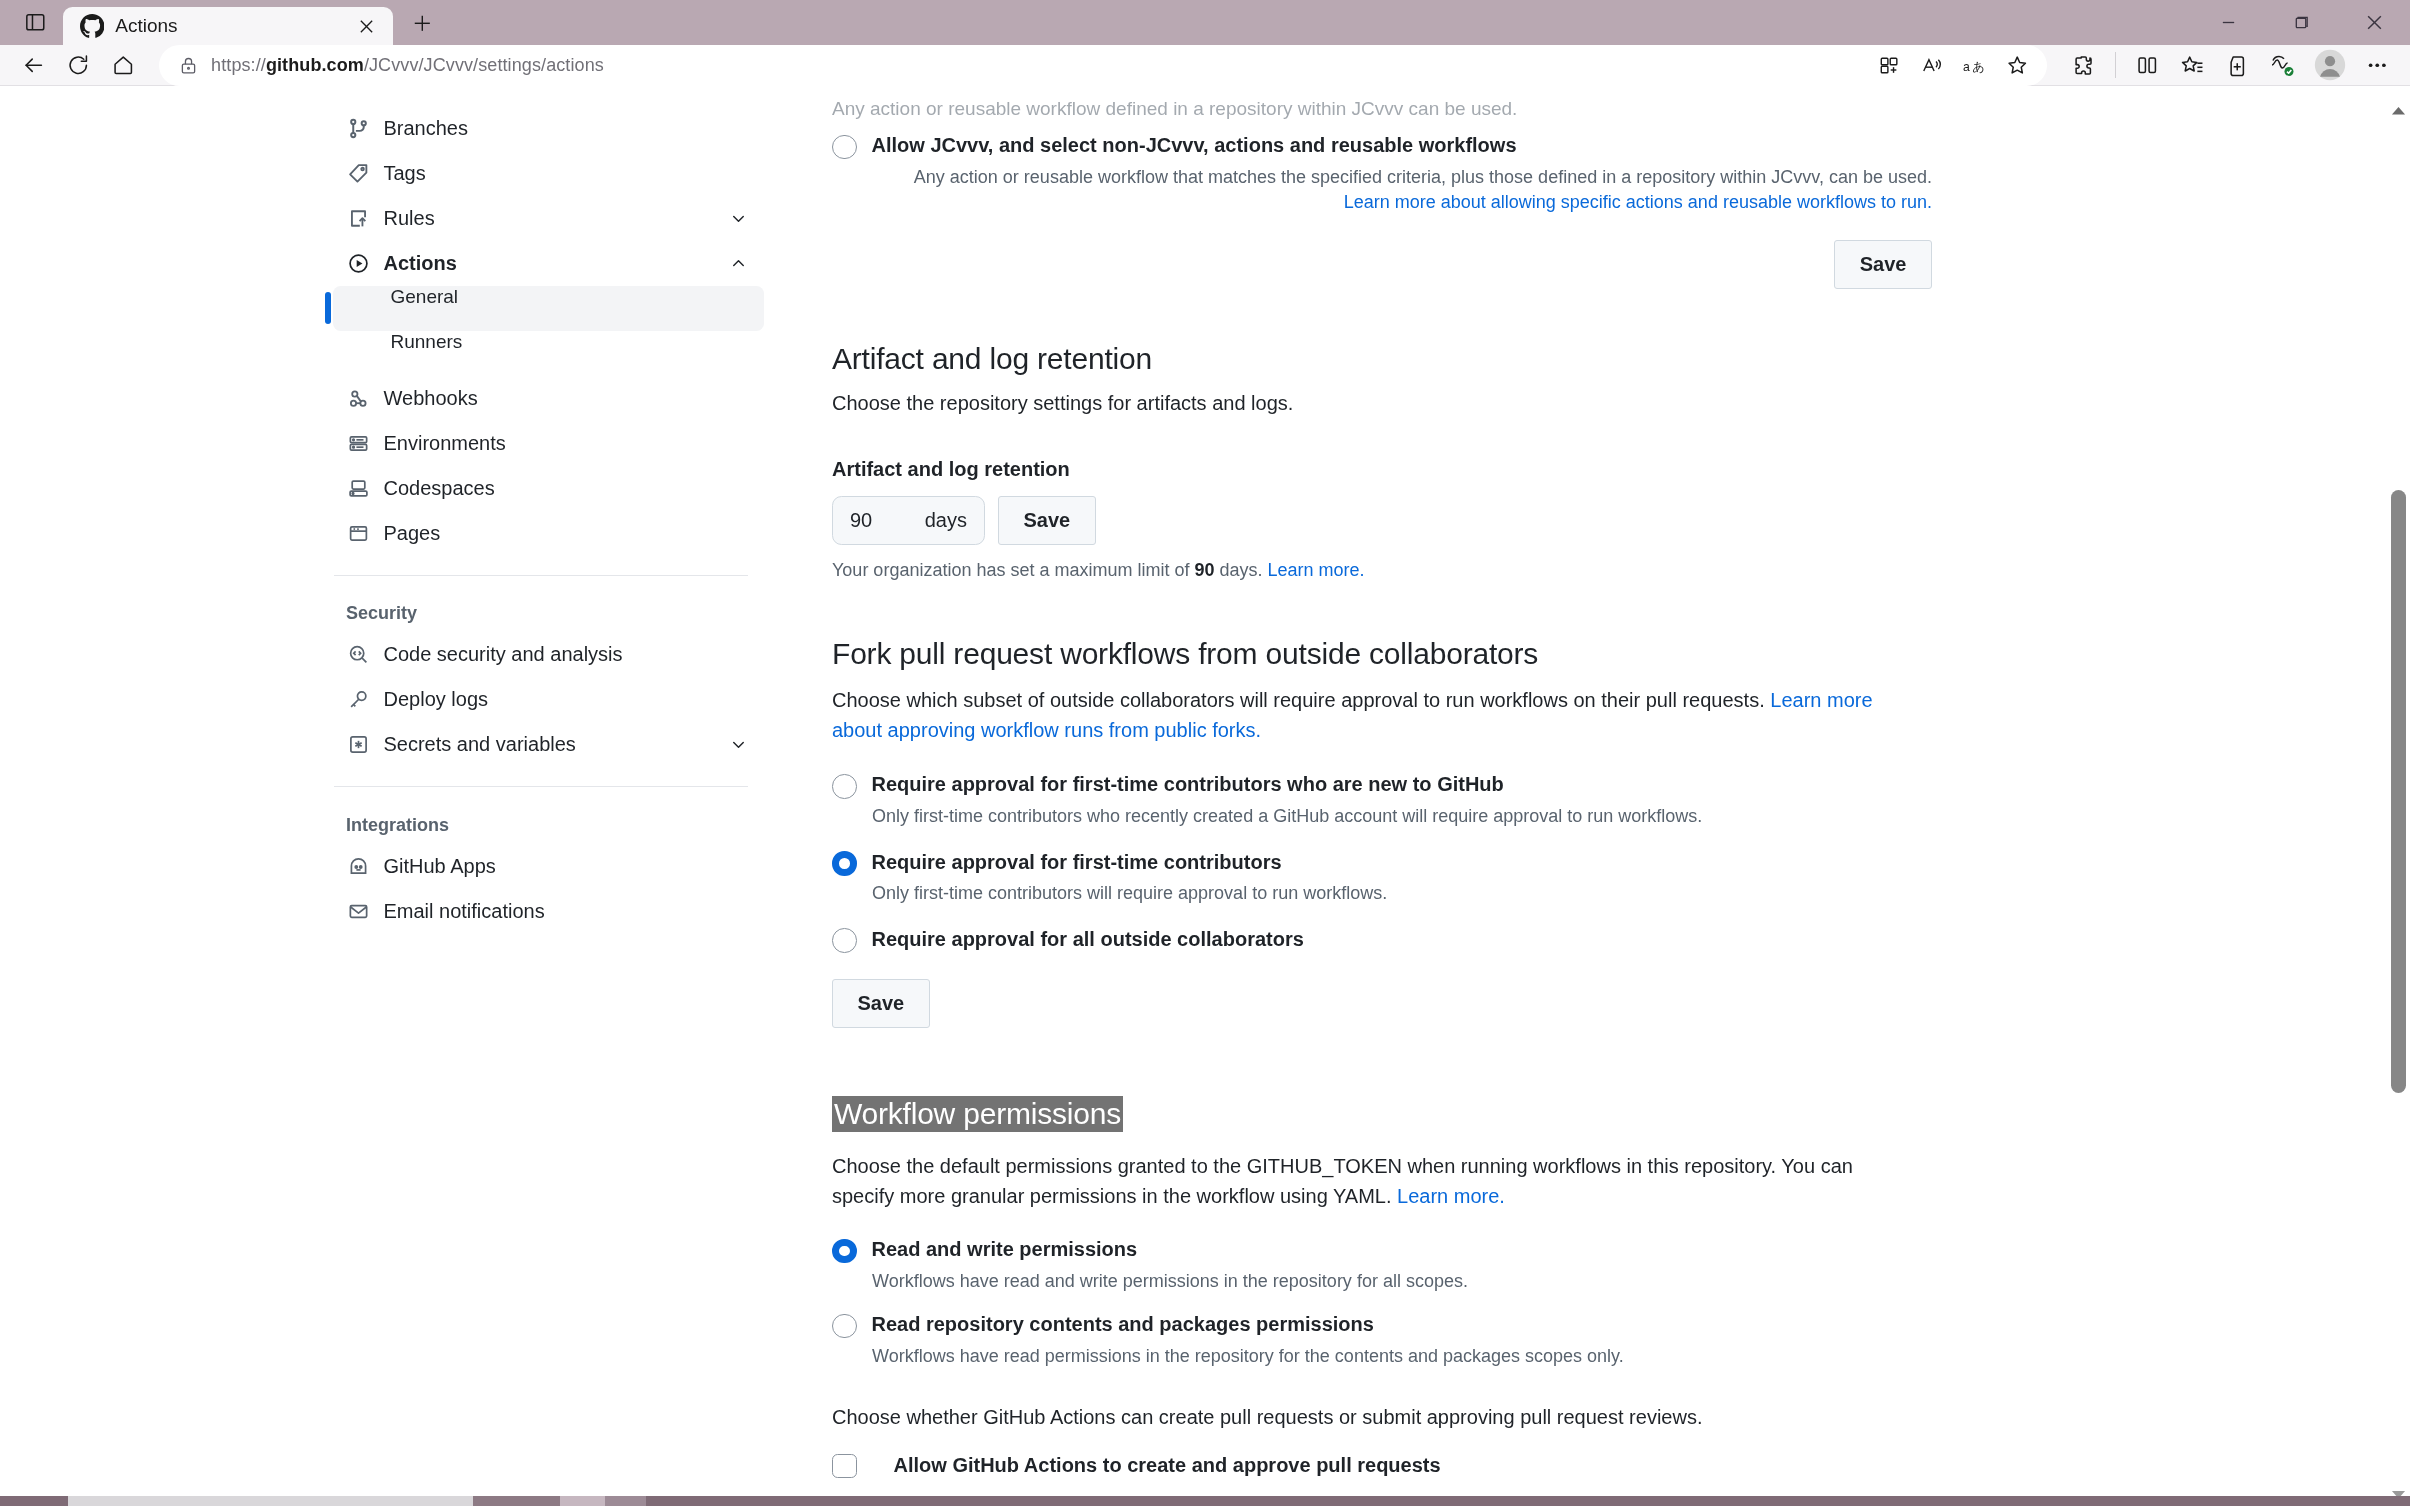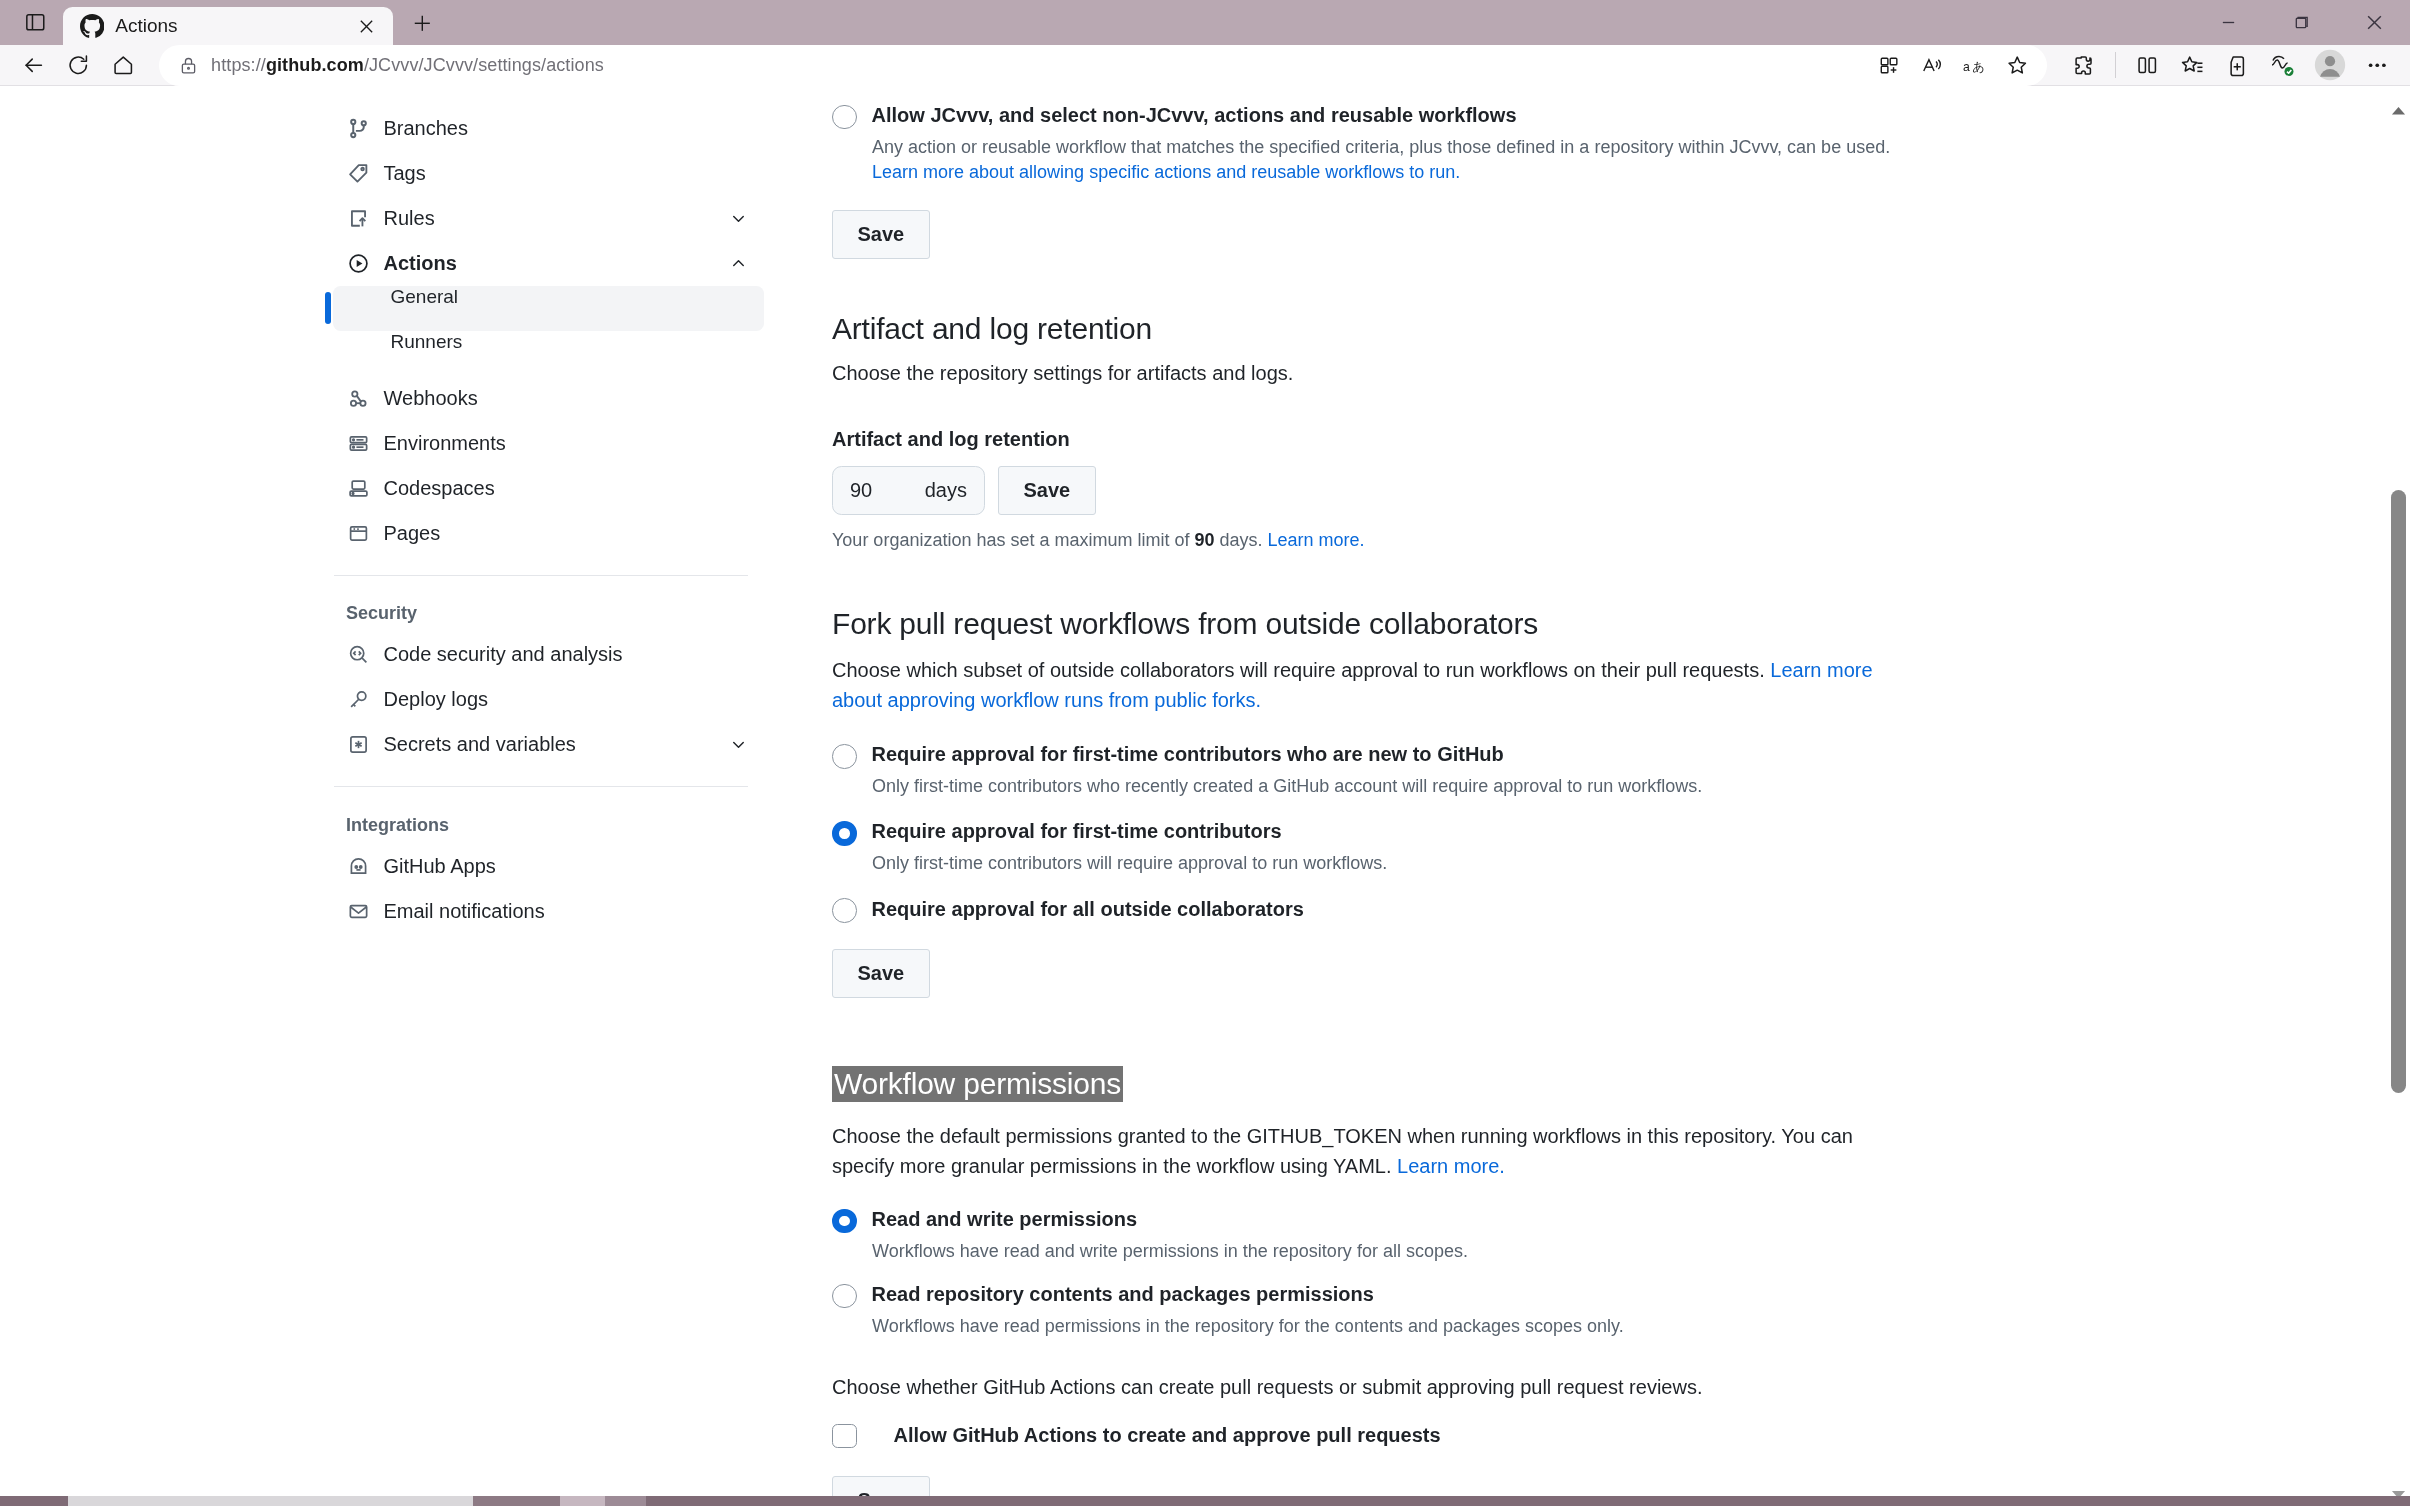--- a/index.html
+++ b/index.html
@@ -539,22 +539,23 @@
               </svg>
             </span>
             <span class="lbl">Email notifications</span>
           </div>
 
         </div>
       </nav>
 
       <main class="content">
 
-
-        <div style="margin-top:3.8px;">
+        <div class="faded-line">Any action or reusable workflow defined in a repository within JCvvv can be used.</div>
+
+        <div style="margin-top:3.8px;text-align:right;">
           <div class="radio-row">
             <span class="radio"></span>
             <span class="radio-label">Allow JCvvv, and select non-JCvvv, actions and reusable workflows</span>
           </div>
           <div class="radio-help" style="max-width:1073px;">
             <span>Any action or reusable workflow that matches the specified criteria, plus those defined in a repository within JCvvv, can be used. </span><a class="lnk" href="#">Learn more about allowing specific actions and reusable workflows to run.</a>
           </div>
           <div style="margin-top:24.5px;">
             <span class="btn">Save</span>
           </div>

